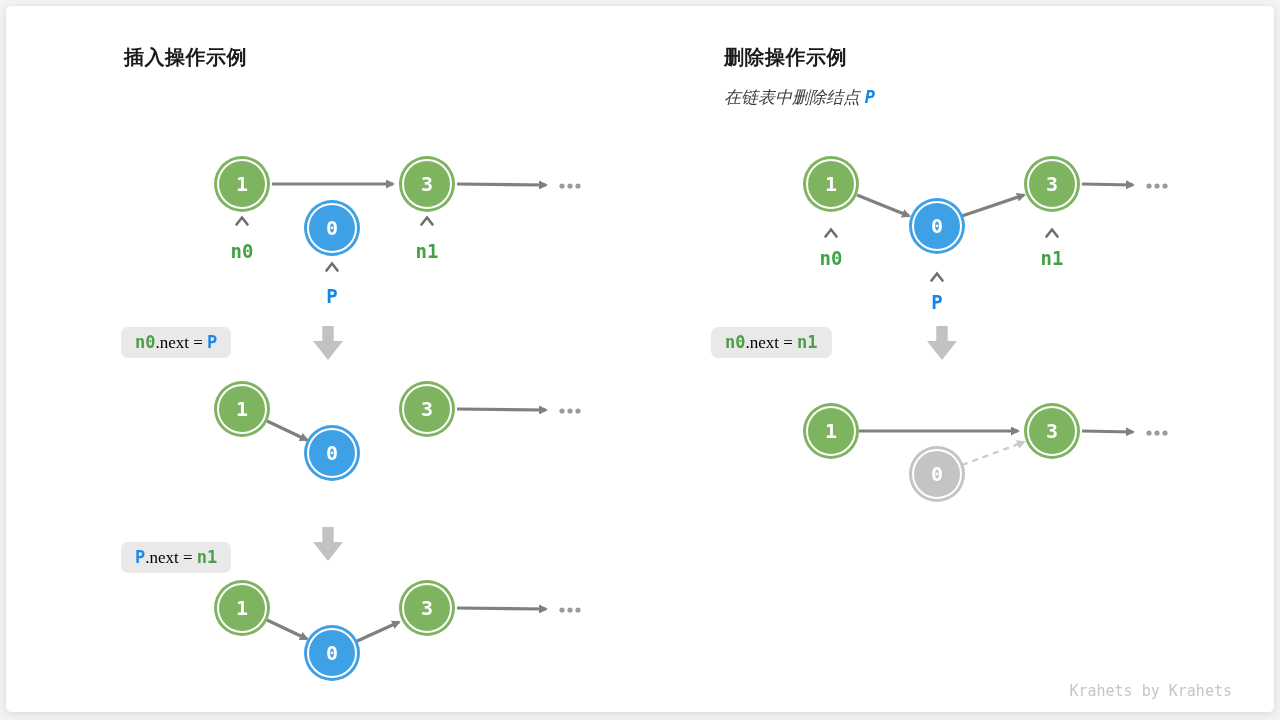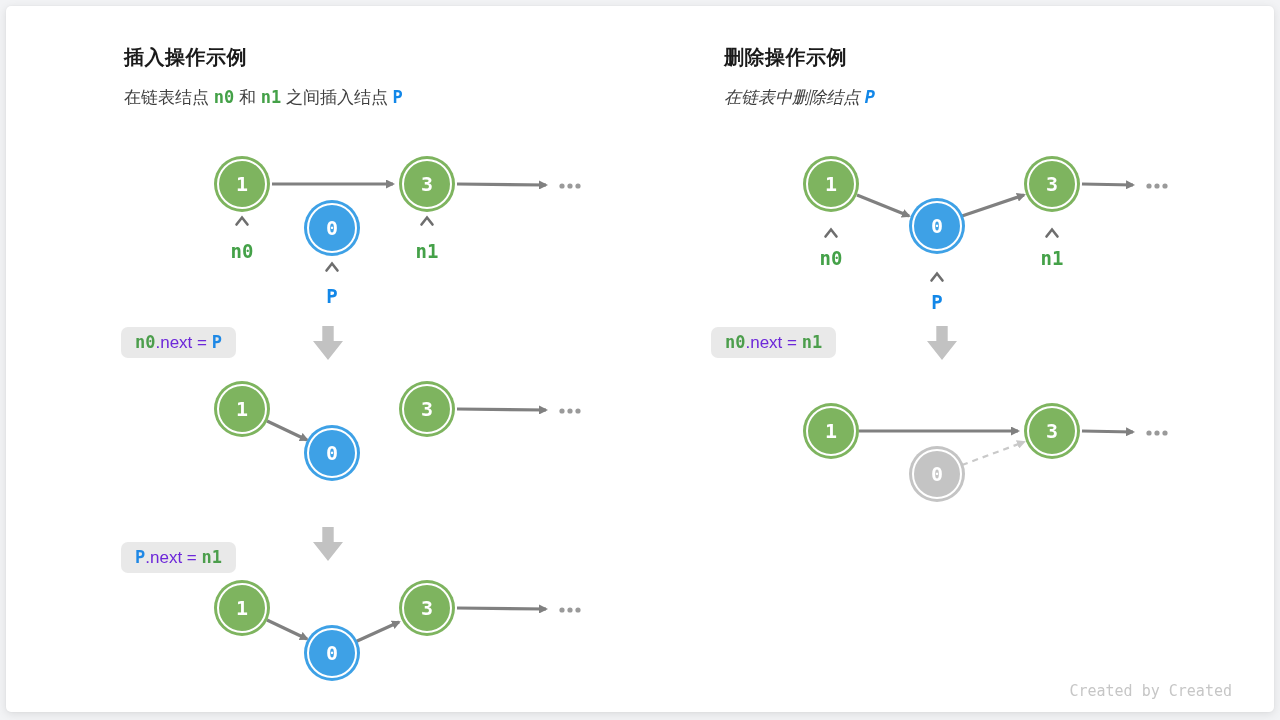--- a/index.html
+++ b/index.html
@@ -18,21 +18,21 @@
     position:absolute;font-size:20px;font-weight:bold;color:#1a1a1a;
     letter-spacing:0.5px;
   }
   .panel-subtitle{
     position:absolute;font-size:17px;color:#3f3f3f;white-space:pre;
   }
   .tok{white-space:pre;}
   .tok-text{color:#3f3f3f;}
   .tok-green{color:#44a148;font-family:"DejaVu Sans Mono",monospace;font-weight:bold;}
   .tok-blue{color:#1287e8;font-family:"DejaVu Sans Mono",monospace;font-weight:bold;}
-  .tok-dark{color:#6d28d9;font-family:Liberation Sans, sans-serif;}
+  .tok-dark{color:#000000;font-family:Liberation Serif, serif;}
   .tok-codegreen{color:#4c9e4c;font-family:"DejaVu Sans Mono",monospace;font-weight:bold;}
   .tok-codeblue{color:#1e88e5;font-family:"DejaVu Sans Mono",monospace;font-weight:bold;}
   .code-box{
     position:absolute;background:#e9e9e9;border-radius:7px;
     padding:4px 14px;font-size:17px;line-height:23px;white-space:pre;
     font-family:"DejaVu Sans Mono",monospace;
   }
   .block-arrow{
     position:absolute;width:30px;height:34px;background:#c2c2c2;
     clip-path:polygon(31% 0,69% 0,69% 44%,100% 44%,50% 100%,0 44%,31% 44%);
@@ -62,21 +62,20 @@
     position:absolute;right:42px;top:676px;
     font-family:"DejaVu Sans Mono",monospace;font-size:15px;color:#c6c6c6;
   }
 </style>
 </head>
 <body>
 
 <div id="card">
 
   <div class="panel-title" style="left:118px;top:38px;">插入操作示例</div>
-  <div class="panel-subtitle" style="left:118px;top:80px;"><span class="tok tok-text">在链表结点 </span><span class="tok tok-green">n0</span><span class="tok tok-text"> 和 </span><span class="tok tok-green">n1</span><span class="tok tok-text"> 之间插入结点 </span><span class="tok tok-blue">P</span></div>
 
   <div class="panel-title" style="left:718px;top:38px;">删除操作示例</div>
   <div class="panel-subtitle" style="left:718px;top:80px;font-style:italic;"><span class="tok tok-text">在链表中删除结点 </span><span class="tok tok-blue">P</span></div>
 
   <svg id="arrow-layer" width="1280" height="720">
     <defs>
       <marker id="ah" markerWidth="9" markerHeight="9" refX="7" refY="4.5" orient="auto" markerUnits="userSpaceOnUse">
         <path d="M0,0 L9,4.5 L0,9 Z" fill="#808080"></path>
       </marker>
       <marker id="ahl" markerWidth="9" markerHeight="9" refX="7" refY="4.5" orient="auto" markerUnits="userSpaceOnUse">
@@ -160,21 +159,21 @@
         <span class="val">1</span>
       </div>
       <div class="node node-green" style="left: 1018px; top: 397px;">
         <span class="val">3</span>
       </div>
       <div class="node node-gray" style="left: 903px; top: 440px;">
         <span class="val">0</span>
       </div>
     </div>
 
-  <div id="credit">Created by Created</div>
+  <div id="credit">Krahets by Krahets</div>
 <div class="code-box" style="left: 115px; top: 321px;"><span class="tok tok-codegreen">n0</span><span class="tok tok-dark">.next = </span><span class="tok tok-codeblue">P</span></div>
     <div class="block-arrow" style="left: 307px; top: 320px;"></div>
     <div class="code-box" style="left: 115px; top: 536px;"><span class="tok tok-codeblue">P</span><span class="tok tok-dark">.next = </span><span class="tok tok-codegreen">n1</span></div>
     <div class="block-arrow" style="left: 307px; top: 521px;"></div>
     <div class="code-box" style="left: 705px; top: 321px;"><span class="tok tok-codegreen">n0</span><span class="tok tok-dark">.next = </span><span class="tok tok-codegreen">n1</span></div>
     <div class="block-arrow" style="left: 921px; top: 320px;"></div>
     <div class="ptr-label ptr-green" style="left: 236px; top: 234px;">n0</div>
     <div class="ptr-label ptr-green" style="left: 421px; top: 234px;">n1</div>
     <div class="ptr-label ptr-blue" style="left: 326px; top: 279px;">P</div>
     <div class="ptr-label ptr-green" style="left: 825px; top: 241px;">n0</div>

